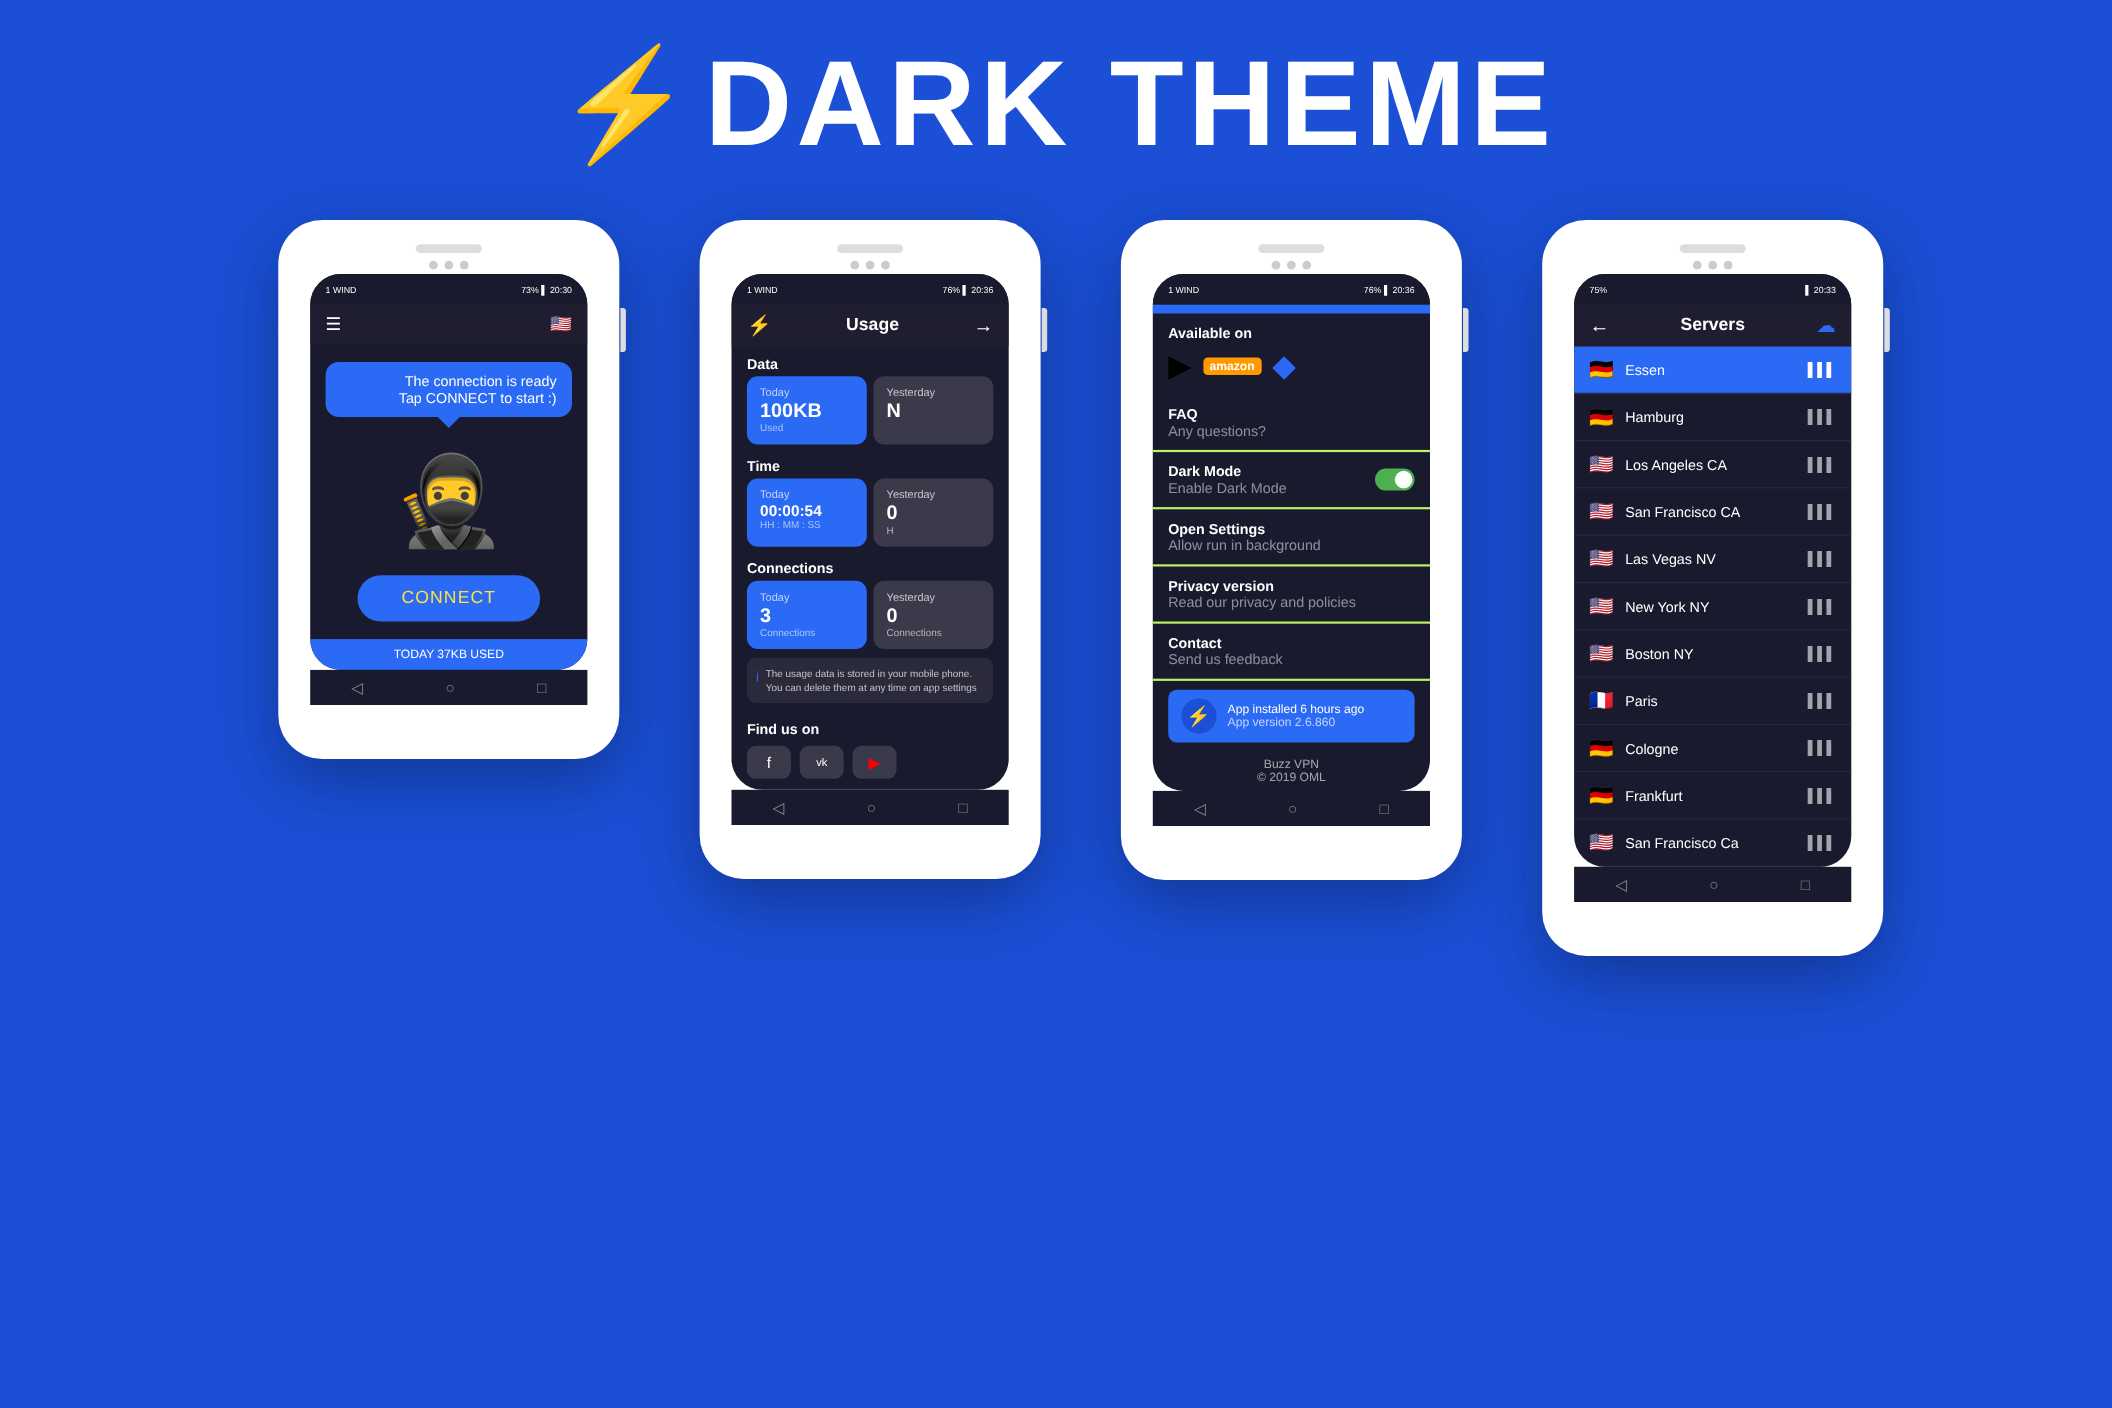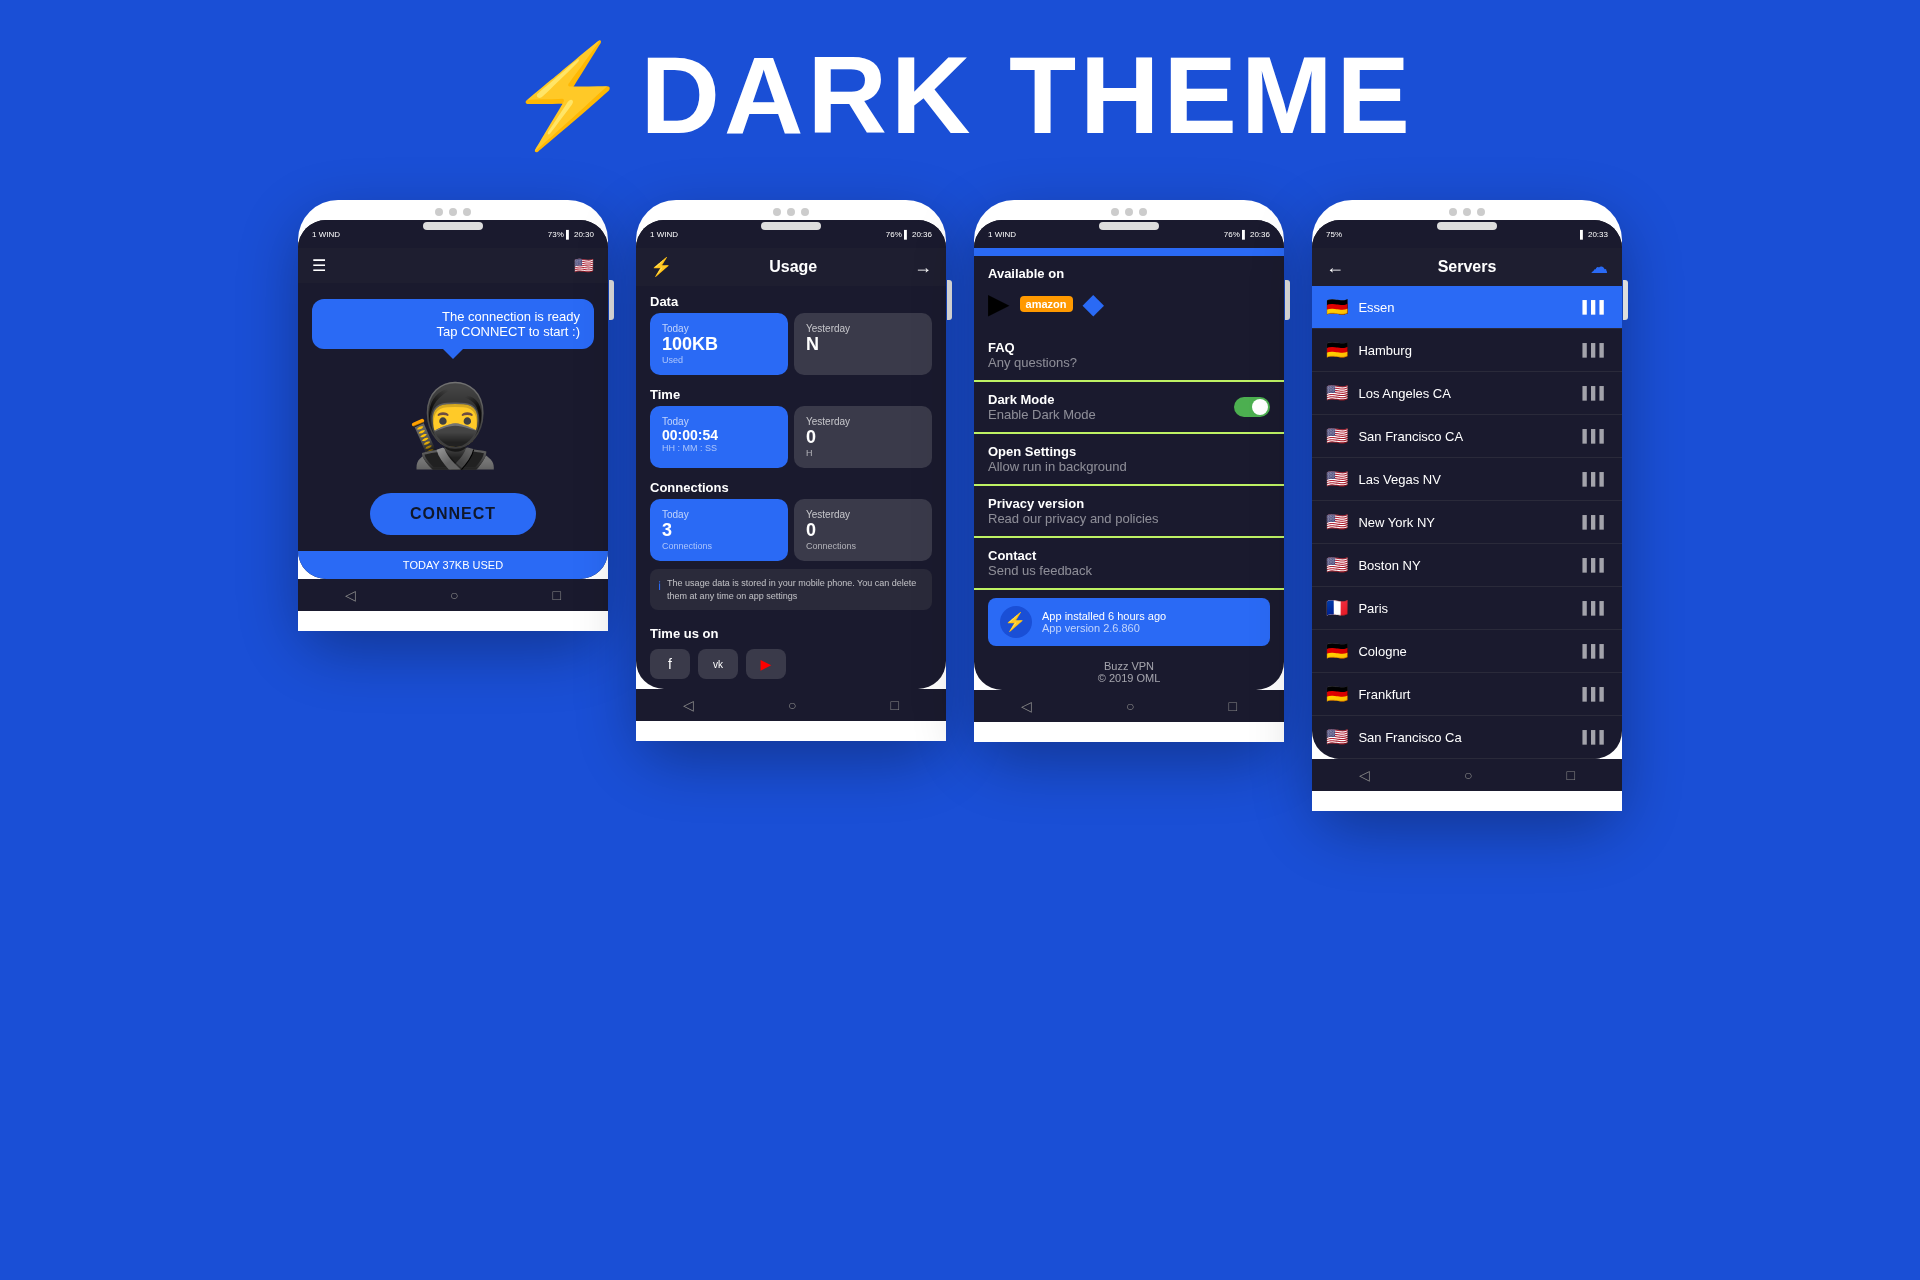--- a/index.html
+++ b/index.html
@@ -43,24 +43,25 @@
       gap: 28px;
       align-items: flex-start;
       justify-content: center;
       padding: 0 40px;
     }
 
     
     .phone {
       background: white;
       border-radius: 40px;
-      padding: 0;
+      padding: 29px;
       width: 310px;
       box-shadow: 0 20px 60px rgba(0,0,0,0.3);
       position: relative;
+      margin-left: 45px;
     }
     .phone-inner {
       background: #1a1a2e;
       border-radius: 28px;
       overflow: hidden;
       width: 100%;
     }
     .phone-notch-area {
       background: #1a1a2e;
       display: flex;
@@ -156,26 +157,26 @@
       border-top: 10px solid #2a6af5;
     }
     .p1-ninja {
       display: flex;
       justify-content: center;
       margin: 30px 0 20px;
       font-size: 70px;
     }
     .p1-connect-btn {
       background: #2a6af5;
-      color: #0f172a;
+      color: #fde047;
       border: none;
       border-radius: 30px;
       padding: 12px 40px;
       font-size: 16px;
-      font-weight: bold;
+      font-weight: normal;
       display: block;
       margin: 0 auto 16px;
       cursor: pointer;
       letter-spacing: 1px;
     }
     .p1-footer {
       background: #2a6af5;
       text-align: center;
       color: white;
       font-size: 11px;
@@ -519,21 +520,21 @@
           <div class="p2-card-value">0</div>
           <div class="p2-card-sub">Connections</div>
         </div>
       </div>
 
       <div class="p2-info">
         <span style="color:#2a6af5;font-size:12px">ℹ</span>
         <span class="p2-info-text">The usage data is stored in your mobile phone. You can delete them at any time on app settings</span>
       </div>
 
-      <div class="p2-find-us">Time us on</div>
+      <div class="p2-find-us">Find us on</div>
       <div class="p2-social-row">
         <div class="p2-social-btn">f</div>
         <div class="p2-social-btn" style="font-size:10px">vk</div>
         <div class="p2-social-btn" style="color:#ff0000">▶</div>
       </div>
     </div>
     <div class="phone-nav">
       <span class="nav-btn">◁</span>
       <span class="nav-btn">○</span>
       <span class="nav-btn">□</span>

